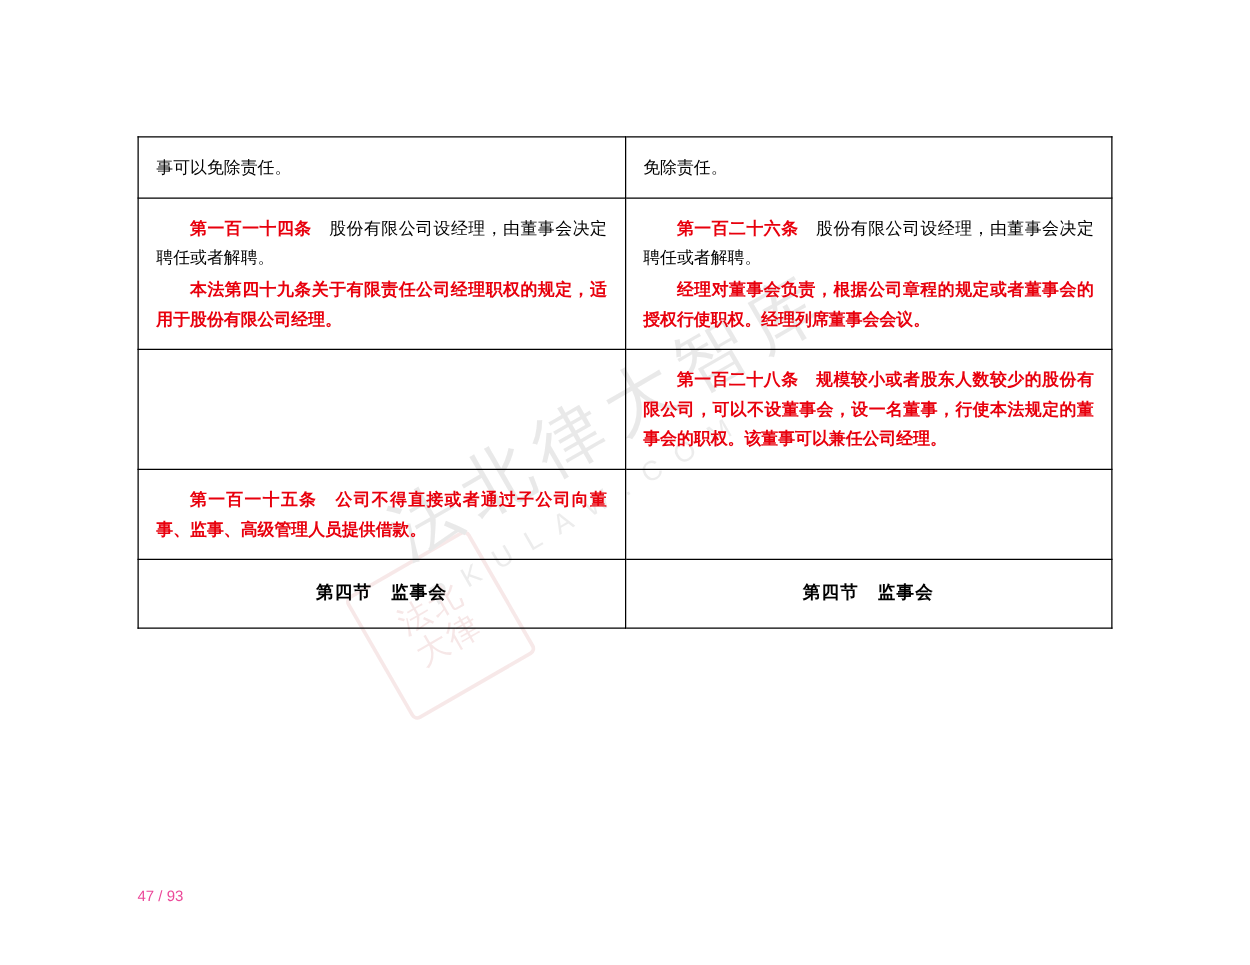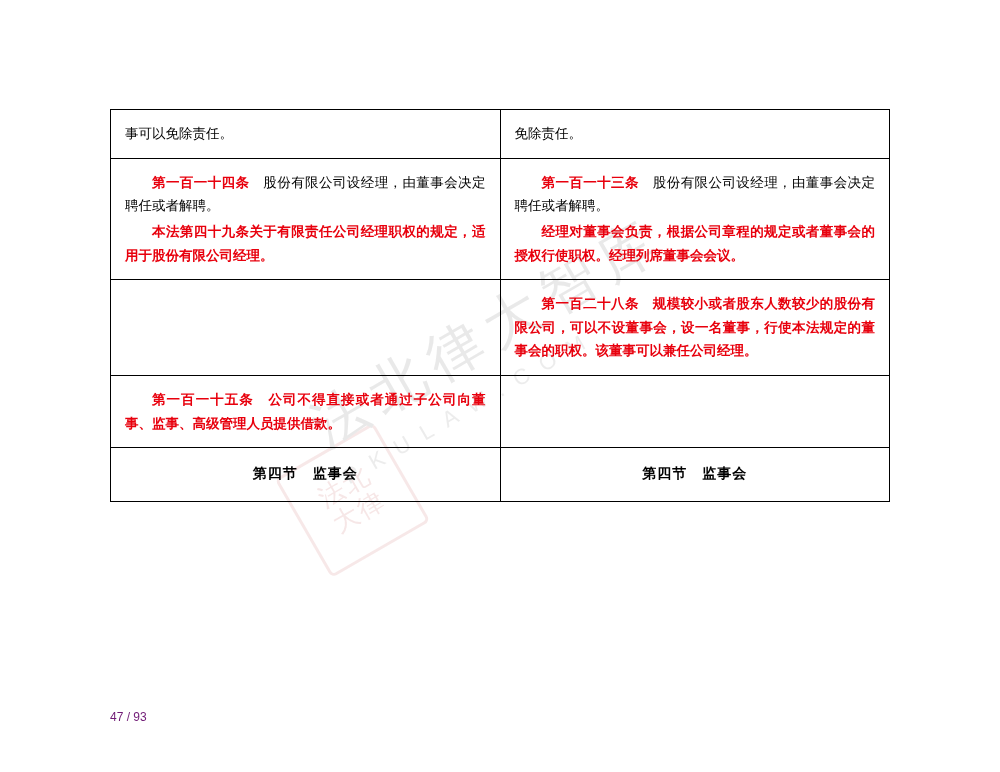--- a/index.html
+++ b/index.html
@@ -71,21 +71,21 @@
     letter-spacing: 1px;
   }
   .empty-cell {
     height: 100%;
   }
   .footer {
     position: absolute;
     left: 110px;
     top: 710px;
     font-size: 12px;
-    color: #701a75;
+    color: #ec4899;
     font-family: "Liberation Sans", sans-serif;
   }
   
   .watermark {
     position: absolute;
     left: 270px;
     top: 250px;
     width: 420px;
     height: 330px;
     pointer-events: none;
@@ -164,21 +164,21 @@
           <p class="para noindent">免除责任。</p>
         </td>
       </tr>
 
       <tr>
         <td>
           <p class="para"><span class="art">第一百一十四条</span>　<span>股份有限公司设经理，由董事会决定聘任或者解聘。</span></p>
           <p class="para red bold">本法第四十九条关于有限责任公司经理职权的规定，适用于股份有限公司经理。</p>
         </td>
         <td>
-          <p class="para"><span class="art">第一百一十三条</span>　<span>股份有限公司设经理，由董事会决定聘任或者解聘。</span></p>
+          <p class="para"><span class="art">第一百二十六条</span>　<span>股份有限公司设经理，由董事会决定聘任或者解聘。</span></p>
           <p class="para red bold">经理对董事会负责，根据公司章程的规定或者董事会的授权行使职权。经理列席董事会会议。</p>
         </td>
       </tr>
 
 
       <tr>
         <td>
           <div class="empty-cell">&nbsp;</div>
         </td>
         <td>

